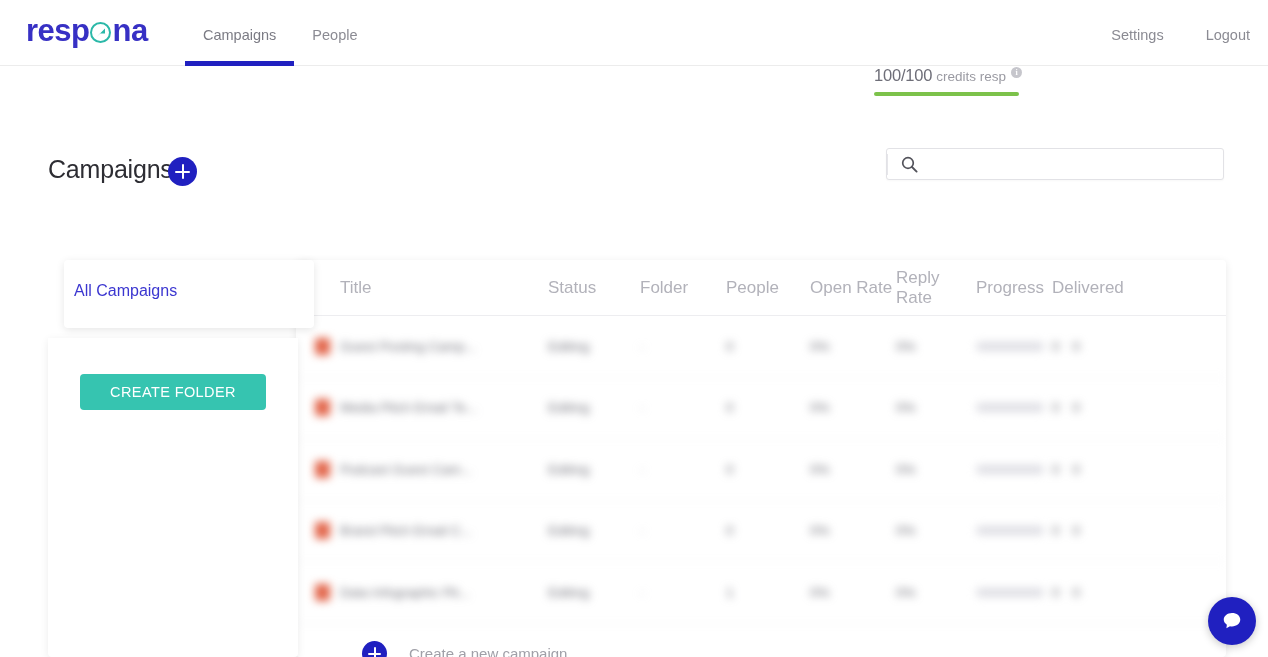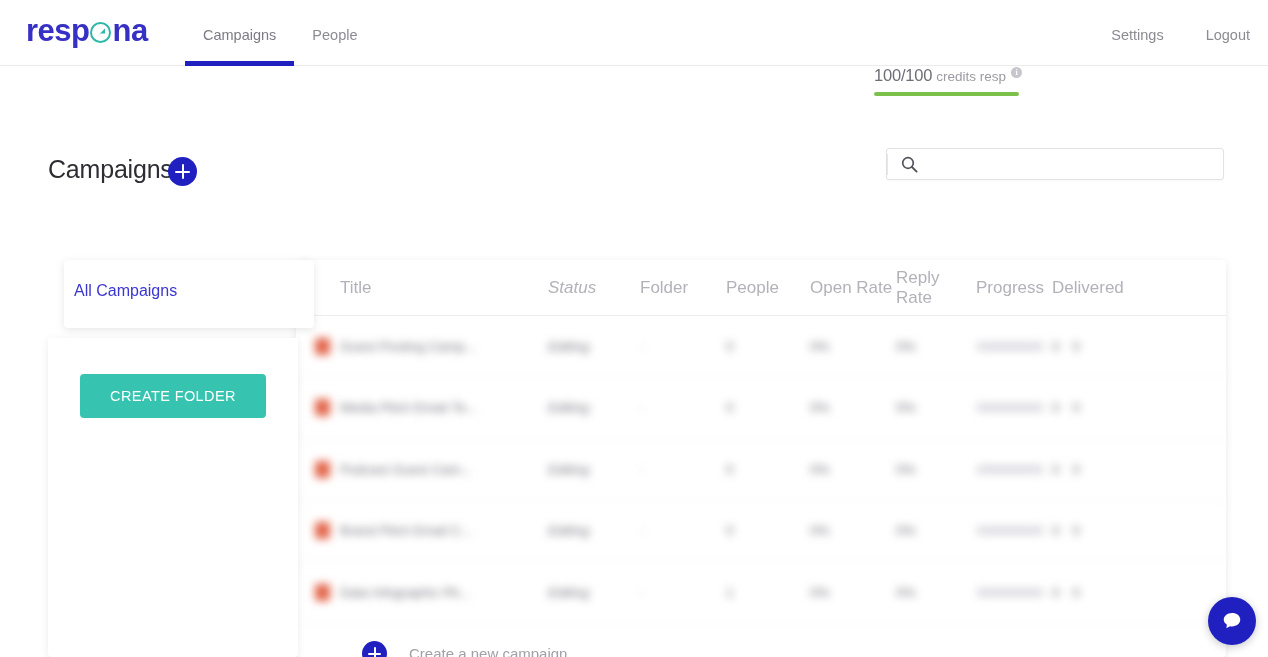--- a/index.html
+++ b/index.html
@@ -267,21 +267,21 @@
     background: #fff;
     border-radius: 0 0 4px 4px;
     box-shadow: 0 2px 9px rgba(0,0,0,0.08);
     padding-top: 36px;
     z-index: 2;
   }
   .create-folder {
     display: block;
     margin: 0 auto;
     width: 186px;
-    height: 44px;
+    height: 36px;
     background: #36c4b0;
     color: #fff;
     border: none;
     border-radius: 4px;
     font-family: "Liberation Sans", sans-serif;
     font-size: 14.5px;
     letter-spacing: 0.4px;
     cursor: pointer;
   }
   .folder-help {
@@ -312,21 +312,21 @@
     height: 56px;
     padding: 0 30px 0 44px;
     border-bottom: 1px solid #ededf0;
   }
   .thead div {
     font-size: 17px;
     color: #b2b2ba;
     font-weight: 400;
   }
   .col-title    { width: 208px; }
-  .col-status   { width: 92px; font-style: italic; }
+  .col-status   { width: 92px; }
   .col-folder   { width: 86px; }
   .col-people   { width: 84px; }
   .col-open     { width: 86px; }
   .col-reply    { width: 80px; }
   .col-progress { width: 76px; }
   .col-deliv    { width: 80px; }
 
   .trow {
     display: flex;
     align-items: center;

